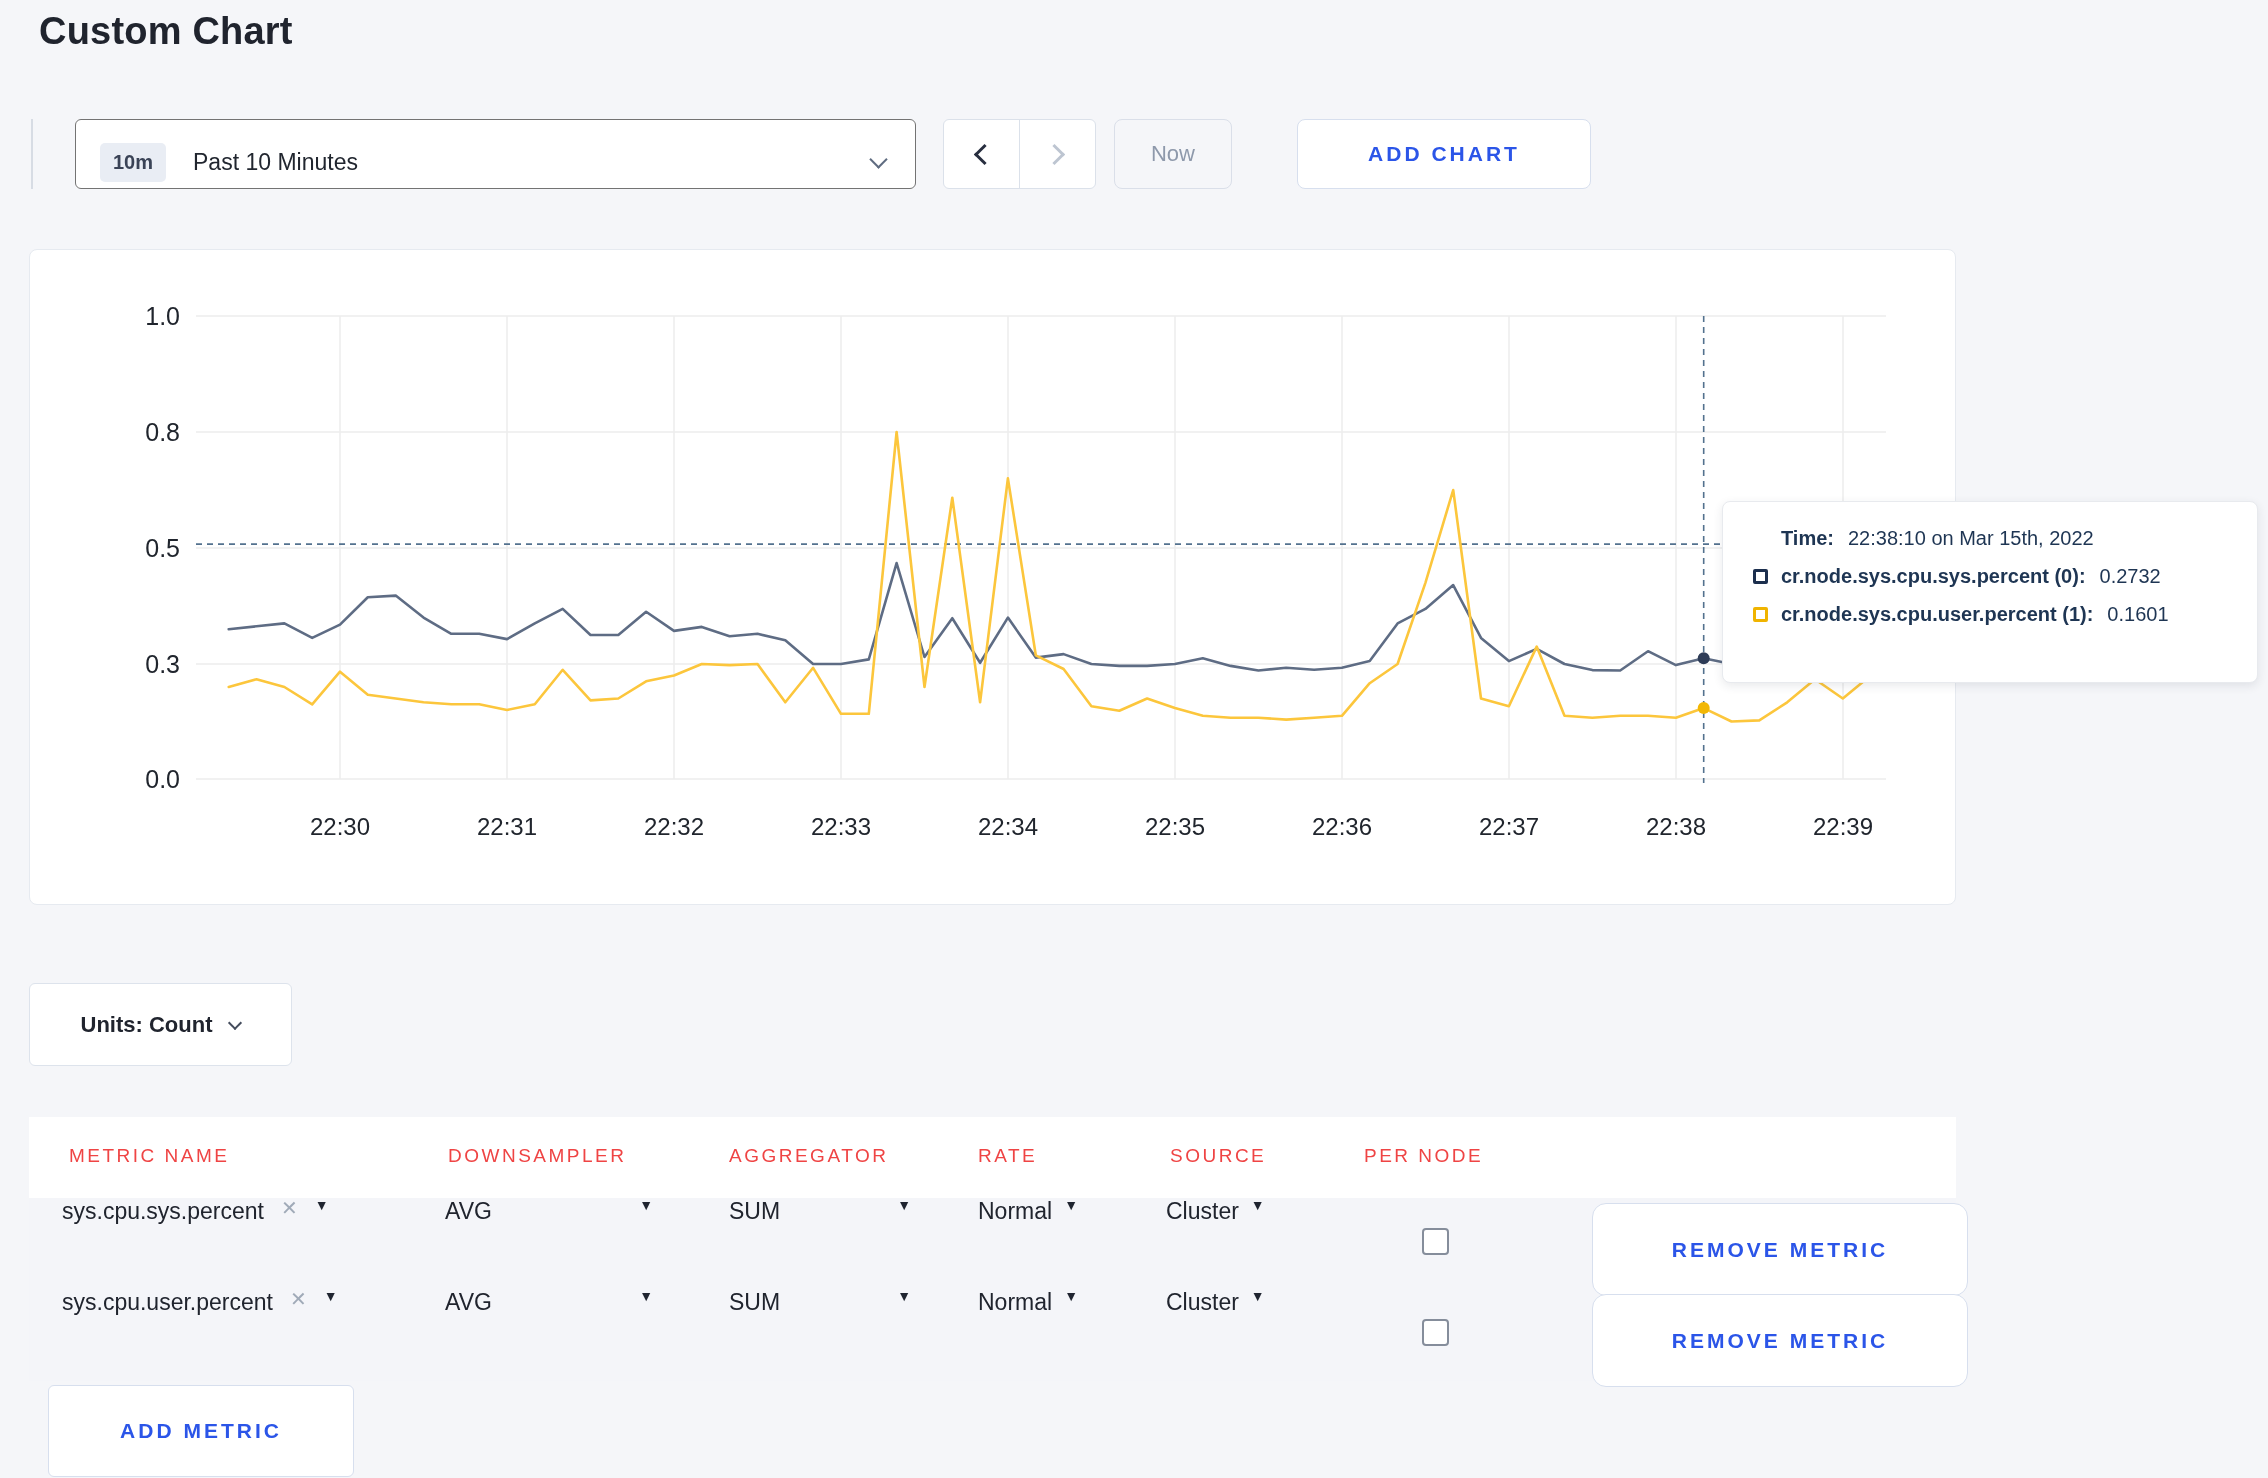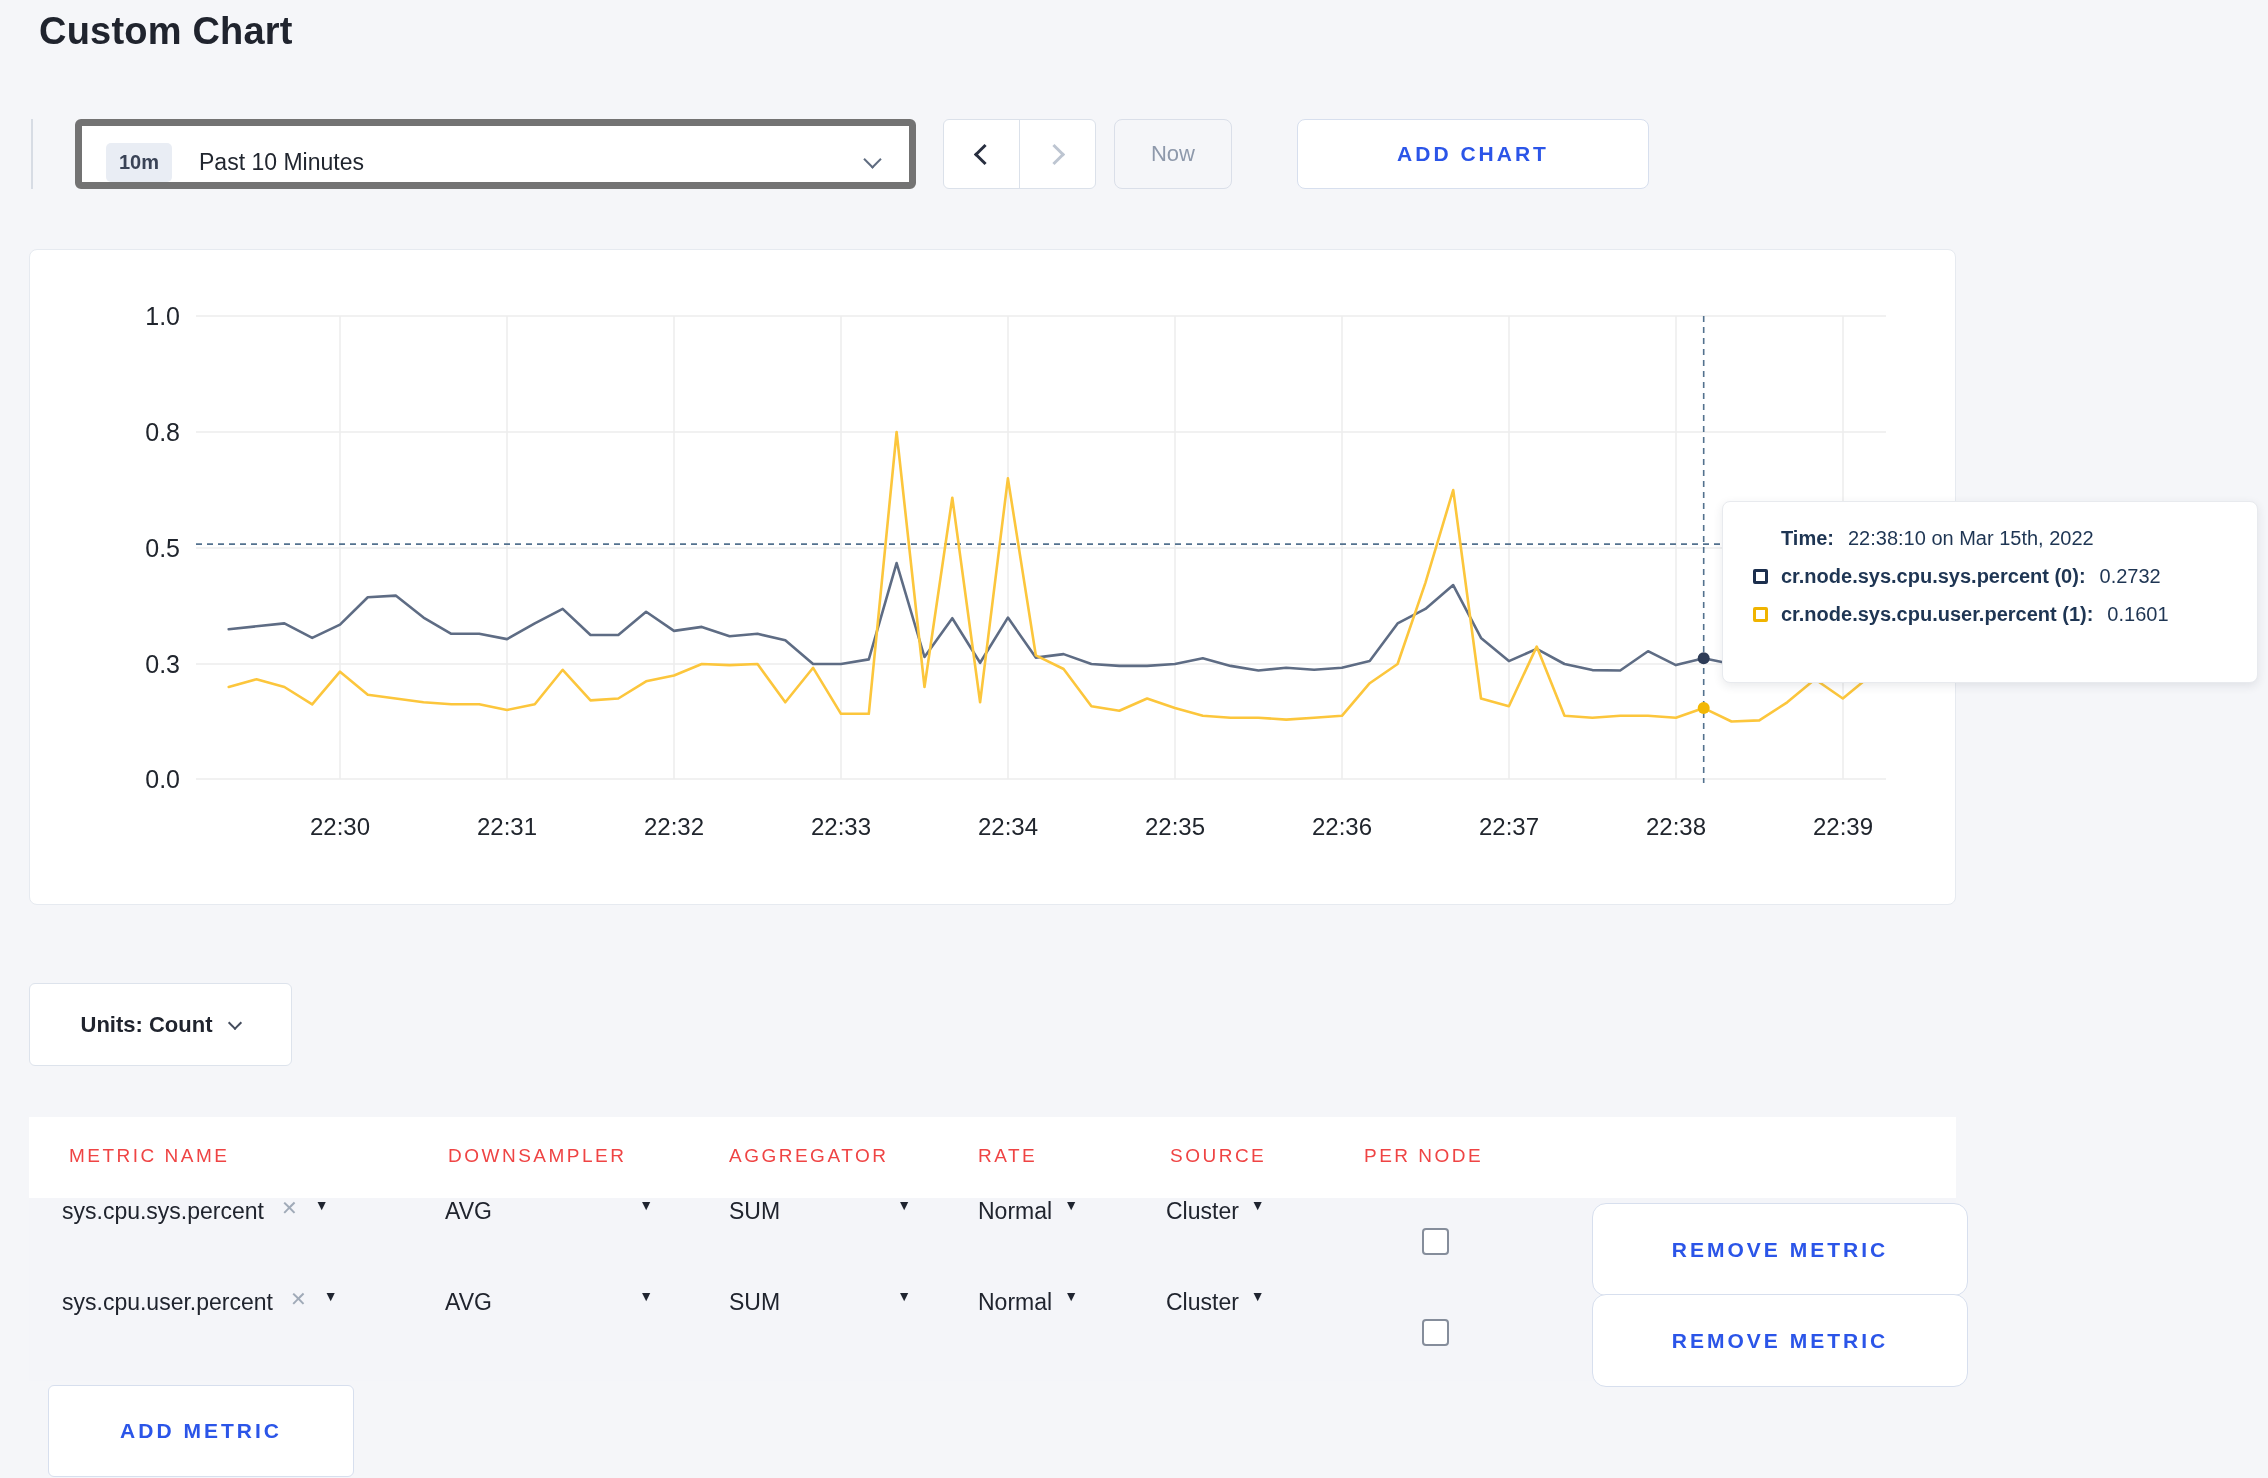--- a/index.html
+++ b/index.html
@@ -11,21 +11,21 @@
   }
   .abs { position:absolute; }
 
   
   .page-title { left:39px; top:10px; font-size:38px; font-weight:600; color:#20242e; letter-spacing:.2px; }
 
   .toolbar-divider { left:31px; top:119px; width:2px; height:70px; background:#d7dce4; }
 
   .time-select {
     left:75px; top:119px; width:841px; height:70px; background:#fff;
-    border:7px solid #737373; border-radius:6px; display:flex; align-items:center;
+    border:1px solid #737373; border-radius:6px; display:flex; align-items:center;
     padding:16px 30px 0 24px; cursor:pointer;
   }
   .time-badge {
     background:#e9edf4; color:#3a4356; font-size:20px; font-weight:700;
     padding:8px 13px; border-radius:5px;
   }
   .time-label { font-size:23px; color:#21262f; margin-left:27px; }
   .chev { display:inline-block; border-style:solid; border-width:0 2px 2px 0; border-color:#5f6c80; }
   .chev-down { width:13px; height:13px; transform:rotate(45deg); margin-top:-6px; }
   .time-select .chev-down { margin-left:auto; }
@@ -39,21 +39,21 @@
 
   .now-btn { left:1114px; top:119px; width:118px; height:70px; border:1px solid #dadfe9;
     border-radius:8px; background:transparent; color:#8e99ab; font-size:22px; font-weight:500;
     display:flex; align-items:center; justify-content:center; cursor:default; }
 
   .btn-blue {
     background:#fff; border:1px solid #d7dfee; border-radius:8px; color:#2b55e8;
     font-size:21px; font-weight:600; letter-spacing:3px;
     display:flex; align-items:center; justify-content:center; cursor:pointer;
   }
-  .add-chart-btn { left:1297px; top:119px; width:352px; height:70px; }
+  .add-chart-btn { left:1297px; top:119px; width:294px; height:70px; }
 
   
   .chart-card {
     left:29px; top:249px; width:1927px; height:656px; background:#fff;
     border:1px solid #e6eaf0; border-radius:8px;
   }
   .chart-card svg { position:absolute; left:0; top:0; }
 
   
   .tooltip {

